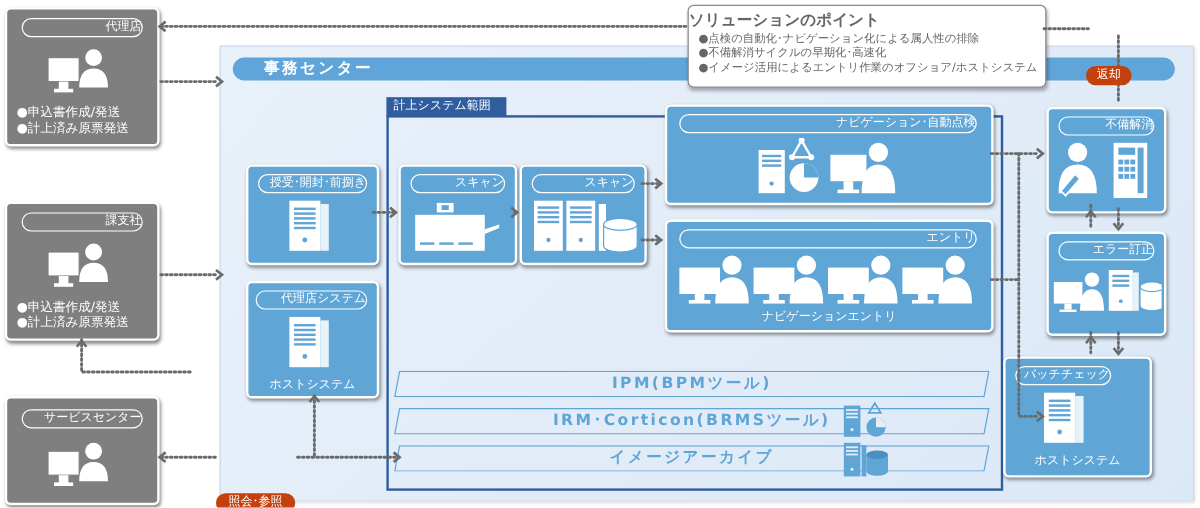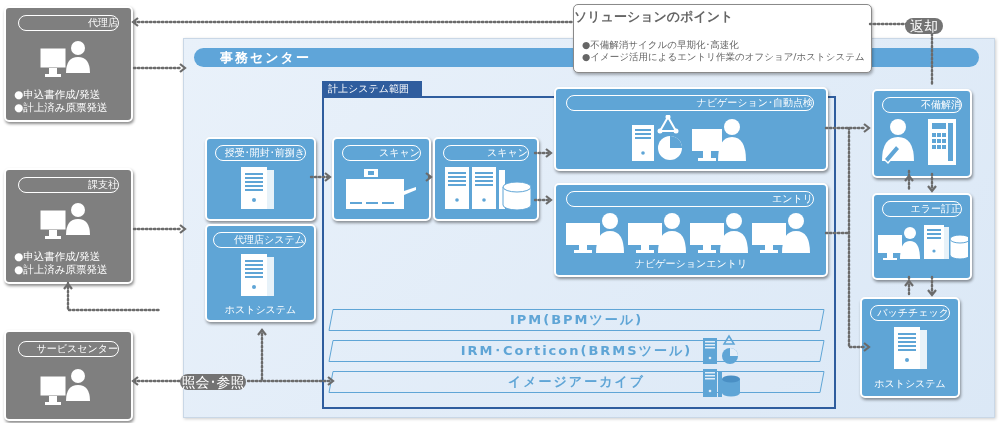--- a/index.html
+++ b/index.html
@@ -12,21 +12,21 @@
   
   #center{position:absolute;left:183px;top:38px;width:810px;height:378px;background:linear-gradient(135deg,#e9f1fa 0%,#dbe8f6 100%);border:1px solid #c9d7e6;box-shadow:1px 1px 3px rgba(0,0,0,.2);}
   #center-bar{position:absolute;left:194px;top:48px;width:785px;height:19px;background:#5fa5d9;border-radius:10px;color:#fff;font-weight:bold;font-size:13px;line-height:19px;letter-spacing:2px;}
   #scope{position:absolute;left:322px;top:96px;width:510px;height:309px;border:2px solid #2f5d9e;}
   #scope-tab{position:absolute;left:322px;top:81px;height:16px;width:100px;background:#2f5d9e;color:#fff;font-size:10px;line-height:16px;padding-left:6px;box-sizing:border-box;}
   .bbox{position:absolute;background:#5fa5d6;border:2px solid #fff;border-radius:5px;box-shadow:1px 2px 3px rgba(0,0,0,.4);color:#fff;}
   .bbox .cap{position:absolute;left:0;right:0;text-align:center;font-size:10px;}
   .band{position:absolute;height:22px;}
   .band svg{position:absolute;left:0;top:0;}
   .band .txt{position:absolute;left:0;right:0;top:0;text-align:center;font-weight:bold;color:#5fa5d6;font-size:13px;line-height:22px;letter-spacing:2px;}
-  .tag{position:absolute;background:#737373;color:#fff;font-size:14px;line-height:16px;height:16px;border-radius:8px;text-align:center;}
+  .tag{position:absolute;background:#c2410c;color:#fff;font-size:10px;line-height:16px;height:16px;border-radius:8px;text-align:center;margin-top:37px;}
   #points{position:absolute;left:573px;top:4px;width:297px;height:67px;background:#fff;border:1.5px solid #8a8a8a;border-radius:5px;box-shadow:1px 2px 3px rgba(0,0,0,.3);}
   #points .title{position:absolute;left:0;right:0;top:3px;text-align:left;font-weight:bold;color:#666;font-size:13px;}
   #points .li{position:absolute;left:8px;font-size:9.5px;color:#666;white-space:nowrap;line-height:12px;}
   svg.conn{position:absolute;left:0;top:0;pointer-events:none;}
 </style>
 </head>
 <body>
 
 <div id="center"></div>
 <div id="center-bar"><span style="margin-left:26px">事務センター</span></div>
@@ -66,20 +66,21 @@
     <rect x="0" y="9" width="26" height="20" fill="#fff" stroke="#7f7f7f" stroke-width="1"></rect>
       <rect x="9" y="29" width="8" height="7" fill="#fff"></rect>
       <rect x="5" y="35" width="16" height="3" fill="#fff"></rect>
     <circle cx="38" cy="9" r="7" fill="#fff"></circle>
       <path d="M26 34 Q26 18 38 18 Q50 18 50 34 Z" fill="#fff"></path>
   </svg>
 </div>
 
 <div id="points">
   <div class="title">ソリューションのポイント</div>
+  <div class="li" style="top:22px">●点検の自動化･ナビゲーション化による属人性の排除</div>
   <div class="li" style="top:34px">●不備解消サイクルの早期化･高速化</div>
   <div class="li" style="top:46px">●イメージ活用によるエントリ作業のオフショア/ホストシステム</div>
 </div>
 
 <div class="bbox" style="left:205px;top:137px;width:107px;height:80px;">
   <div class="pill" style="left:8px;top:6px;width:89px;">授受･開封･前捌き</div>
   <svg class="abs" style="left:34px;top:28px" width="36" height="44">
     <rect x="0" y="0" width="26" height="42" fill="#fff"></rect>
       <rect x="26" y="3" width="7" height="39" fill="#fff" opacity=".85"></rect>
     <g fill="#5fa5d6">
@@ -171,21 +172,21 @@
         <circle cx="44" cy="10" r="8" fill="#fff"></circle>
         <path d="M30 42 Q30 20 44 20 Q58 20 58 42Z" fill="#fff"></path>
       </g>
     <use href="#op" x="62"></use>
       <use href="#op" x="124"></use>
       <use href="#op" x="186"></use>
   </svg>
   <div class="cap" style="top:72px">ナビゲーションエントリ</div>
 </div>
 
-<div class="bbox" style="left:205px;top:224px;width:107px;height:94px;text-decoration:underline;">
+<div class="bbox" style="left:205px;top:234px;width:107px;height:94px;text-decoration:underline;">
   <div class="pill" style="left:6px;top:6px;width:91px;">代理店システム</div>
   <svg class="abs" style="left:34px;top:28px" width="36" height="44">
     <rect x="0" y="0" width="26" height="42" fill="#fff"></rect>
       <rect x="26" y="3" width="7" height="39" fill="#fff" opacity=".85"></rect>
     <g fill="#5fa5d6">
         <rect x="4" y="6" width="18" height="2"></rect>
         <rect x="4" y="10" width="18" height="2"></rect>
         <rect x="4" y="14" width="18" height="2"></rect>
         <rect x="4" y="18" width="18" height="2"></rect>
         <rect x="4" y="22" width="18" height="2"></rect>
@@ -232,21 +233,21 @@
         <rect x="49" y="4" width="14" height="2"></rect>
         <rect x="49" y="8" width="14" height="2"></rect>
         <rect x="49" y="12" width="14" height="2"></rect>
         <circle cx="56" cy="26" r="1.6"></circle>
       </g>
     <path d="M72 14 v16 a10 4 0 0 0 20 0 v-16" fill="#fff" stroke="#5fa5d6" stroke-width="1"></path>
       <ellipse cx="82" cy="14" rx="10" ry="4" fill="#fff" stroke="#5fa5d6" stroke-width="1"></ellipse>
   </svg>
 </div>
 
-<div class="bbox" style="left:860px;top:297px;width:96px;height:97px;">
+<div class="bbox" style="left:836px;top:297px;width:96px;height:97px;padding-left:24px;">
   <div class="pill" style="left:8px;top:6px;width:78px;">バッチチェック</div>
   <svg class="abs" style="left:32px;top:28px" width="36" height="44">
     <rect x="0" y="0" width="26" height="42" fill="#fff"></rect>
       <rect x="26" y="3" width="7" height="39" fill="#fff" opacity=".85"></rect>
     <g fill="#5fa5d6">
         <rect x="4" y="6" width="18" height="2"></rect>
         <rect x="4" y="10" width="18" height="2"></rect>
         <rect x="4" y="14" width="18" height="2"></rect>
         <rect x="4" y="18" width="18" height="2"></rect>
         <rect x="4" y="22" width="18" height="2"></rect>

